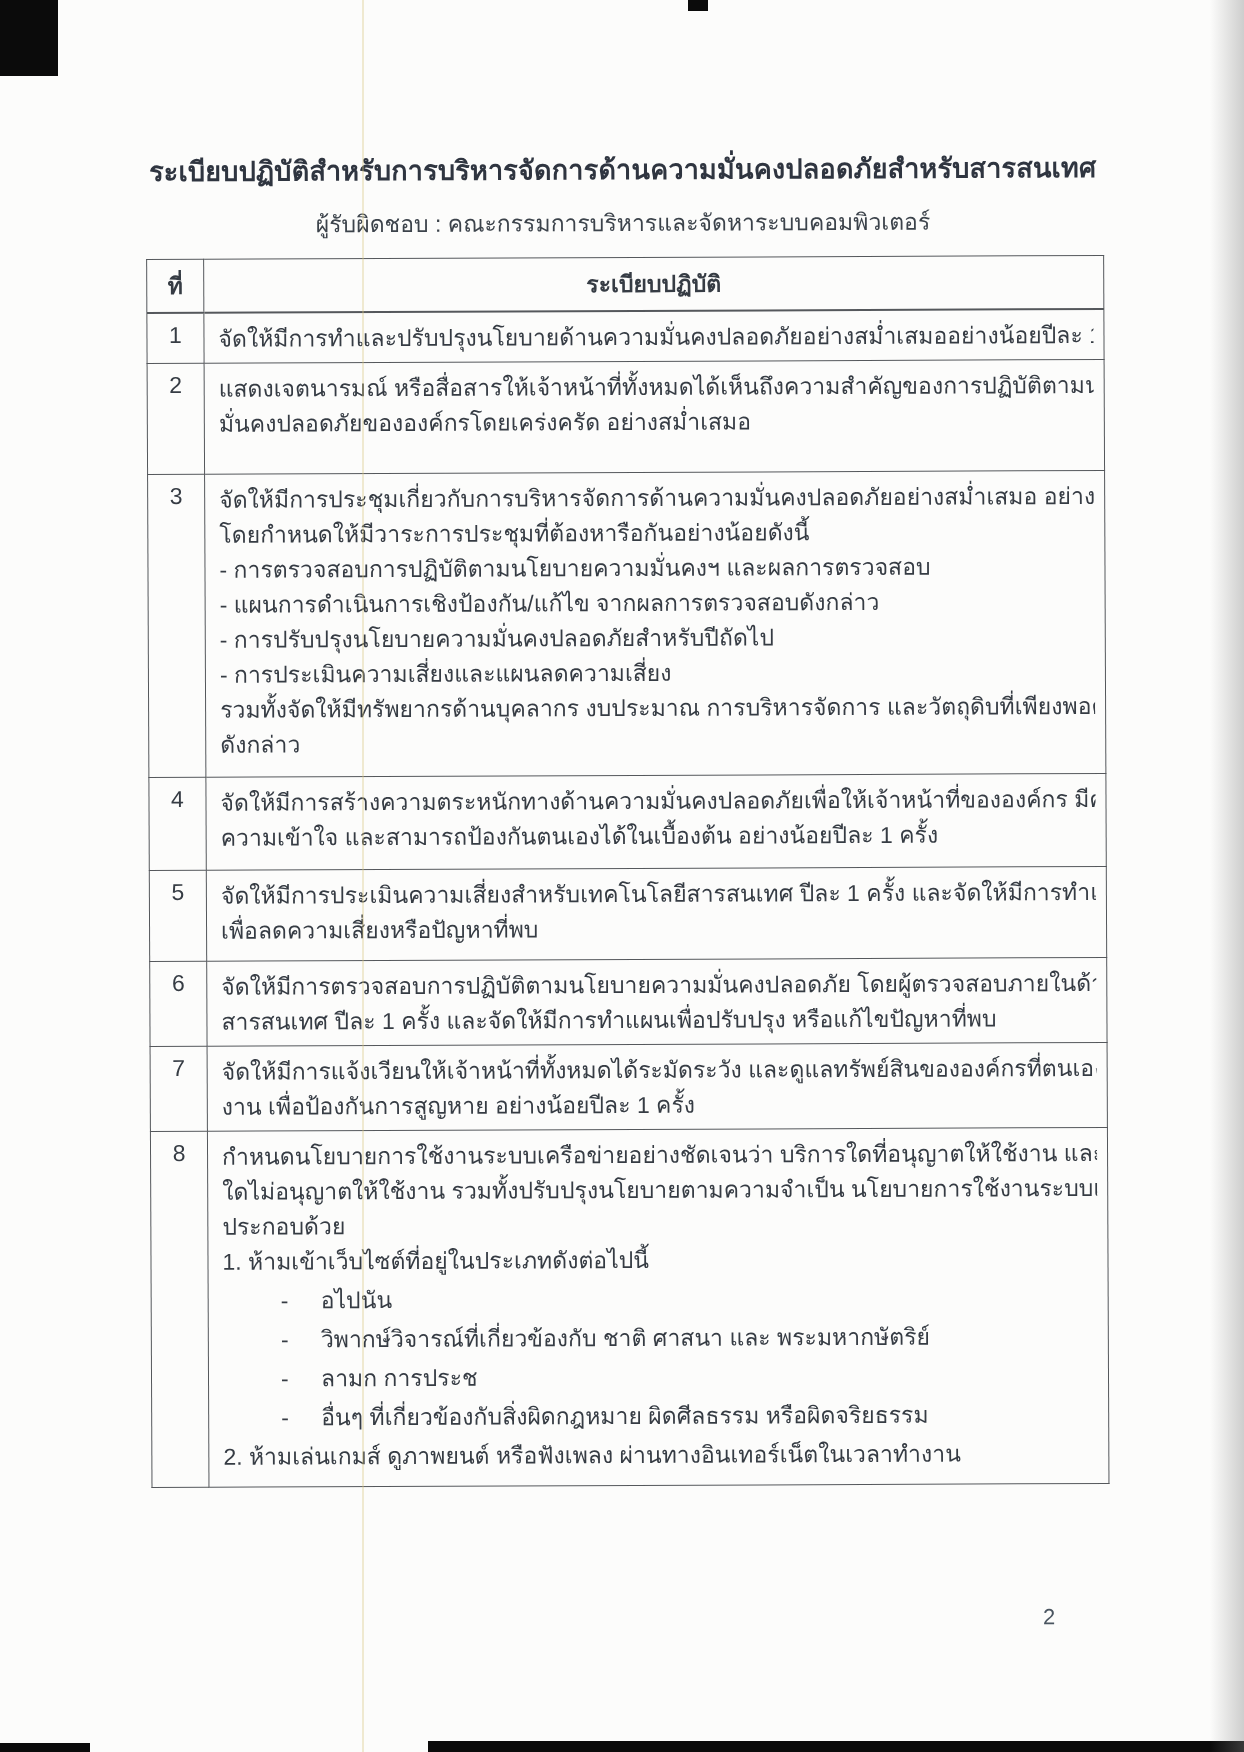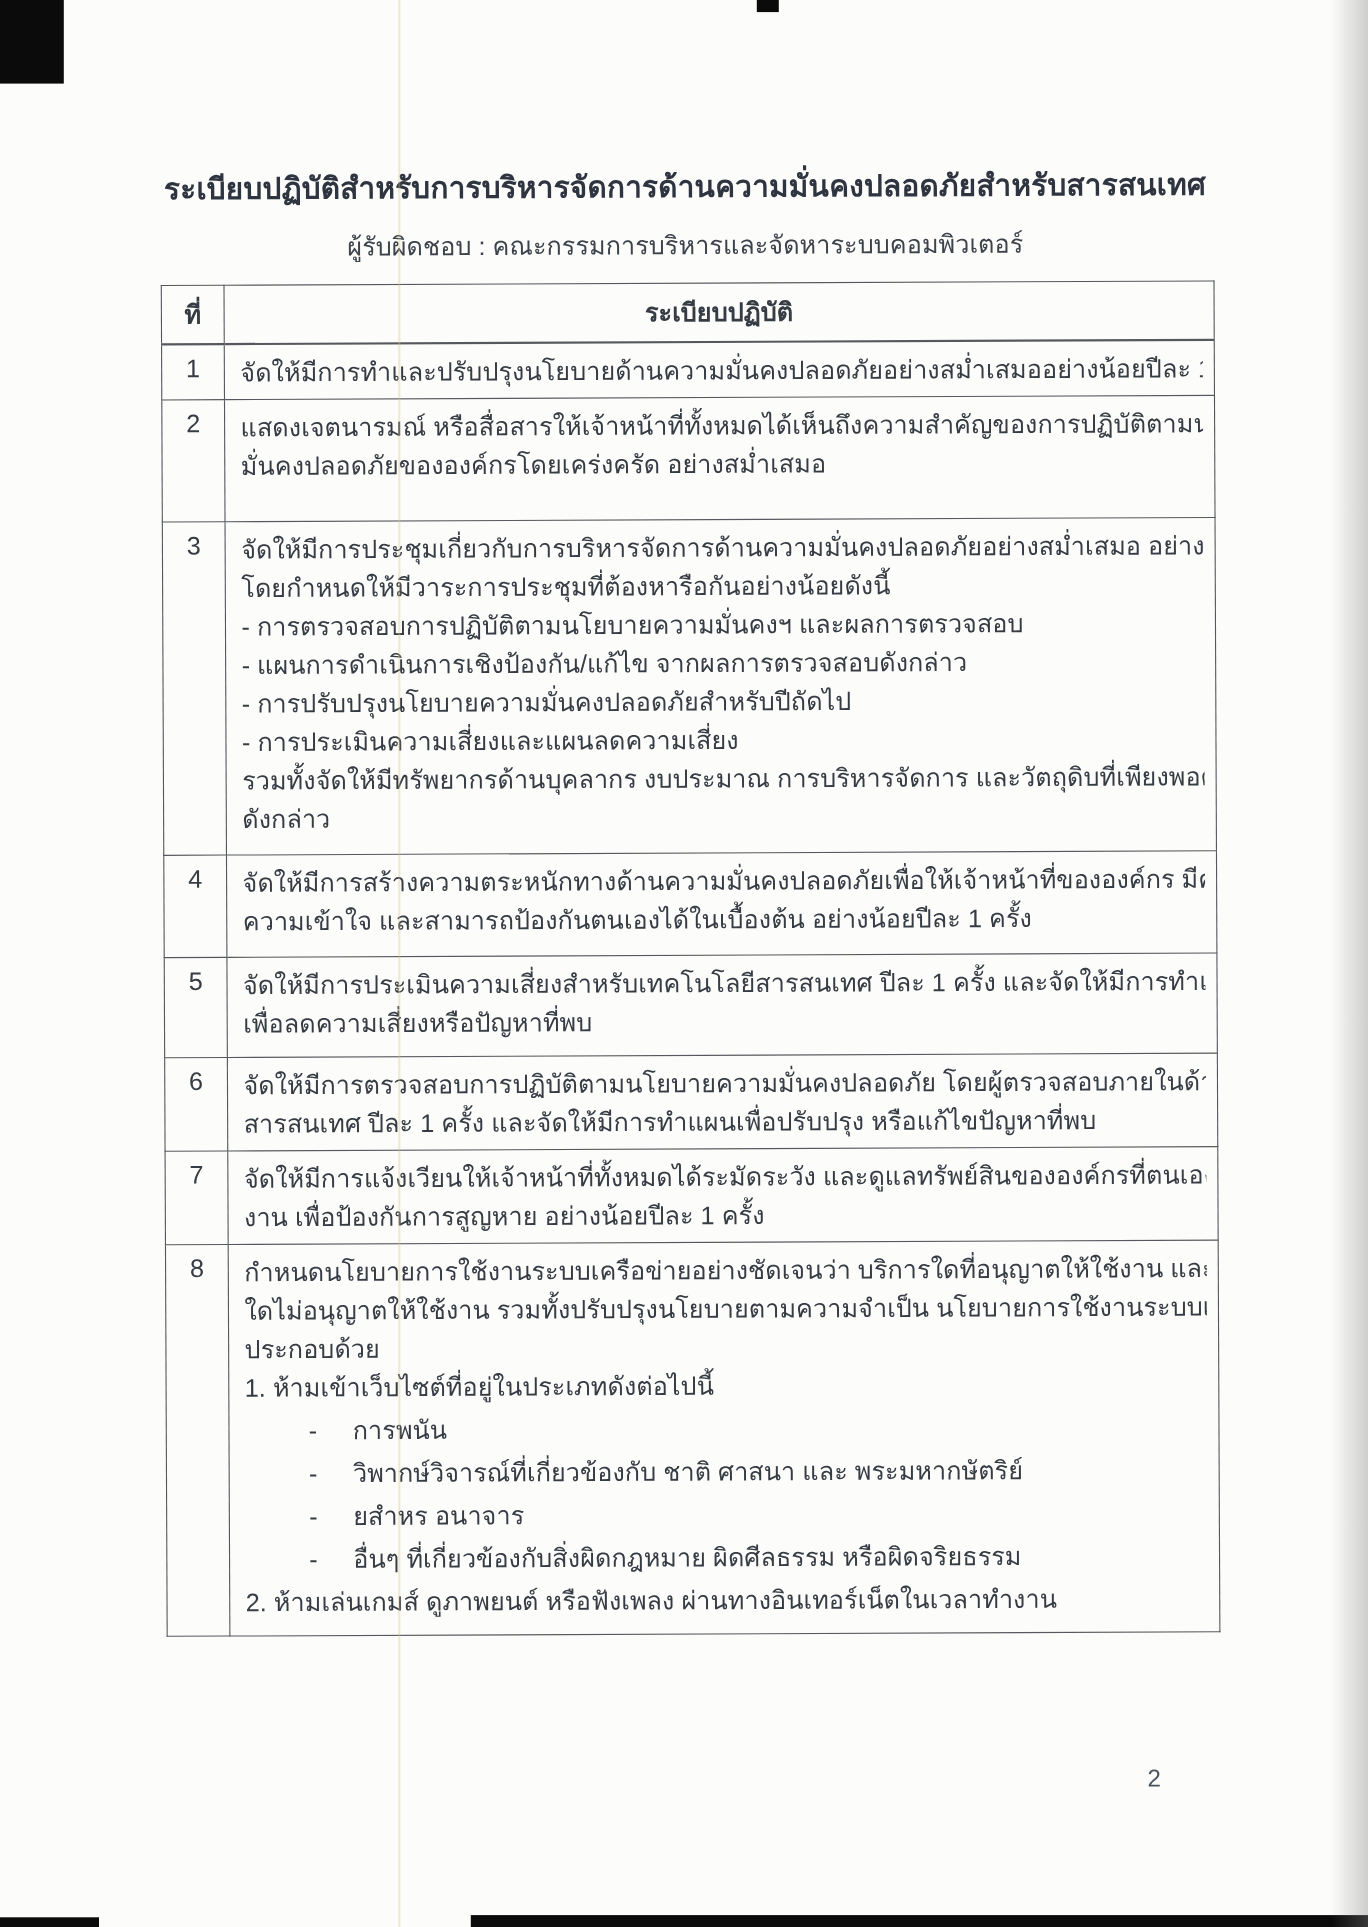--- a/index.html
+++ b/index.html
@@ -135,23 +135,23 @@
             <div class="line">งาน เพื่อป้องกันการสูญหาย อย่างน้อยปีละ 1 ครั้ง</div>
           </td>
         </tr>
         <tr>
           <td class="c-no">8</td>
           <td class="c-proc">
             <div class="line">กำหนดนโยบายการใช้งานระบบเครือข่ายอย่างชัดเจนว่า บริการใดที่อนุญาตให้ใช้งาน และบริการ</div>
             <div class="line">ใดไม่อนุญาตให้ใช้งาน รวมทั้งปรับปรุงนโยบายตามความจำเป็น นโยบายการใช้งานระบบเครือข่าย ขณะนี้</div>
             <div class="line">ประกอบด้วย</div>
             <div class="line">1. ห้ามเข้าเว็บไซต์ที่อยู่ในประเภทดังต่อไปนี้</div>
-            <div class="line sub"><span class="marker">-</span><span>การพนัน</span></div>
+            <div class="line sub"><span class="marker">-</span><span>อไปนัน</span></div>
             <div class="line sub"><span class="marker">-</span><span>วิพากษ์วิจารณ์ที่เกี่ยวข้องกับ ชาติ ศาสนา และ พระมหากษัตริย์</span></div>
-            <div class="line sub"><span class="marker">-</span><span>ยสำหร อนาจาร</span></div>
+            <div class="line sub"><span class="marker">-</span><span>ลามก การประช</span></div>
             <div class="line sub"><span class="marker">-</span><span>อื่นๆ ที่เกี่ยวข้องกับสิ่งผิดกฎหมาย ผิดศีลธรรม หรือผิดจริยธรรม</span></div>
             <div class="line">2. ห้ามเล่นเกมส์ ดูภาพยนต์ หรือฟังเพลง ผ่านทางอินเทอร์เน็ตในเวลาทำงาน</div>
           </td>
         </tr>
       </tbody>
   </table>
 
   <div class="page-number">2</div>
 </div>
 

